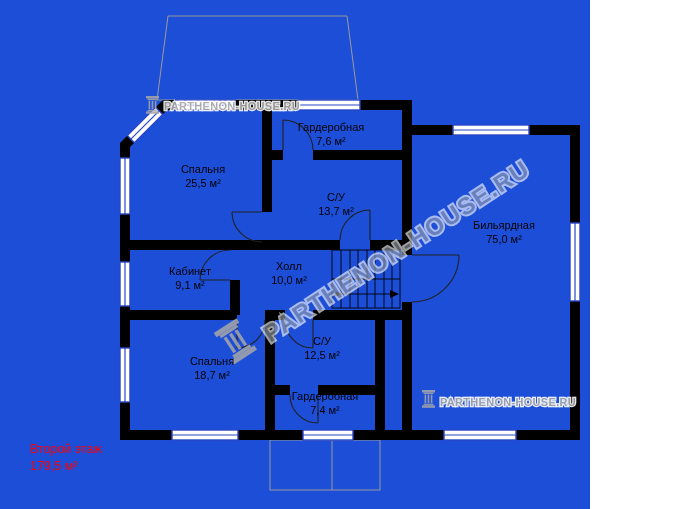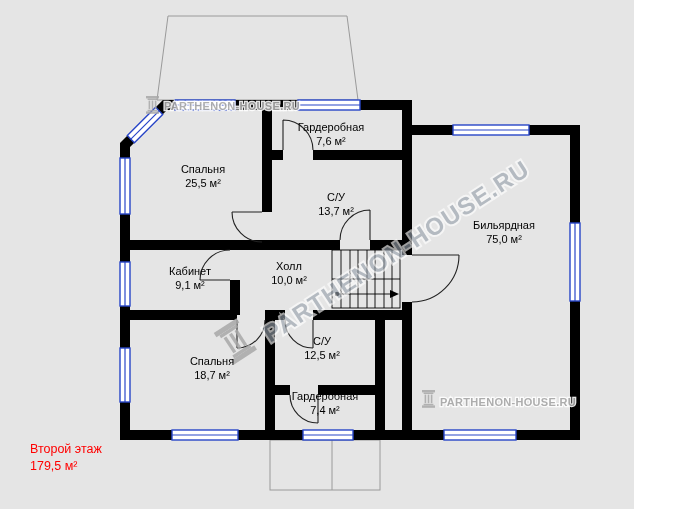--- a/index.html
+++ b/index.html
@@ -1,17 +1,17 @@
 <!DOCTYPE html>
 <html style="--color-wall: #000000; --color-window: #2946c8; --color-watermark: #a8a8a8; --color-watermark_big: #97a1ac; --color-floor_label: #ff0000; --color-roof_line: #9a9a9a;"><head>
 <meta charset="utf-8">
 <style>
   html,body{margin:0;padding:0;background:#fff;}
-  .canvas{position:relative;width:590px;height:509px;background:#e5e5e5;overflow:hidden;
-          font-family:"Liberation Sans",sans-serif;padding-left:44px;}
+  .canvas{position:relative;width:590px;height:509px;background:#1d4ed8;overflow:hidden;
+          font-family:"Liberation Sans",sans-serif;}
   svg{position:absolute;left:0;top:0;}
 
   .roof{fill:none;stroke:var(--color-roof_line,#9a9a9a);stroke-width:1;}
   .wall{fill:none;stroke:var(--color-wall,#000);stroke-width:10;stroke-linecap:butt;stroke-linejoin:miter;}
   .win rect{fill:#fff;stroke:var(--color-window,#2946c8);stroke-width:1.4;}
   .win line{stroke:var(--color-window,#2946c8);stroke-width:1.2;}
   .door{fill:none;stroke:#222;stroke-width:1.1;}
   .stairs rect,.stairs line{fill:none;stroke:#000;stroke-width:0.9;}
   .stairs .arrowhead{fill:#000;stroke:none;}
   .stairs .dot{fill:#000;stroke:none;}

